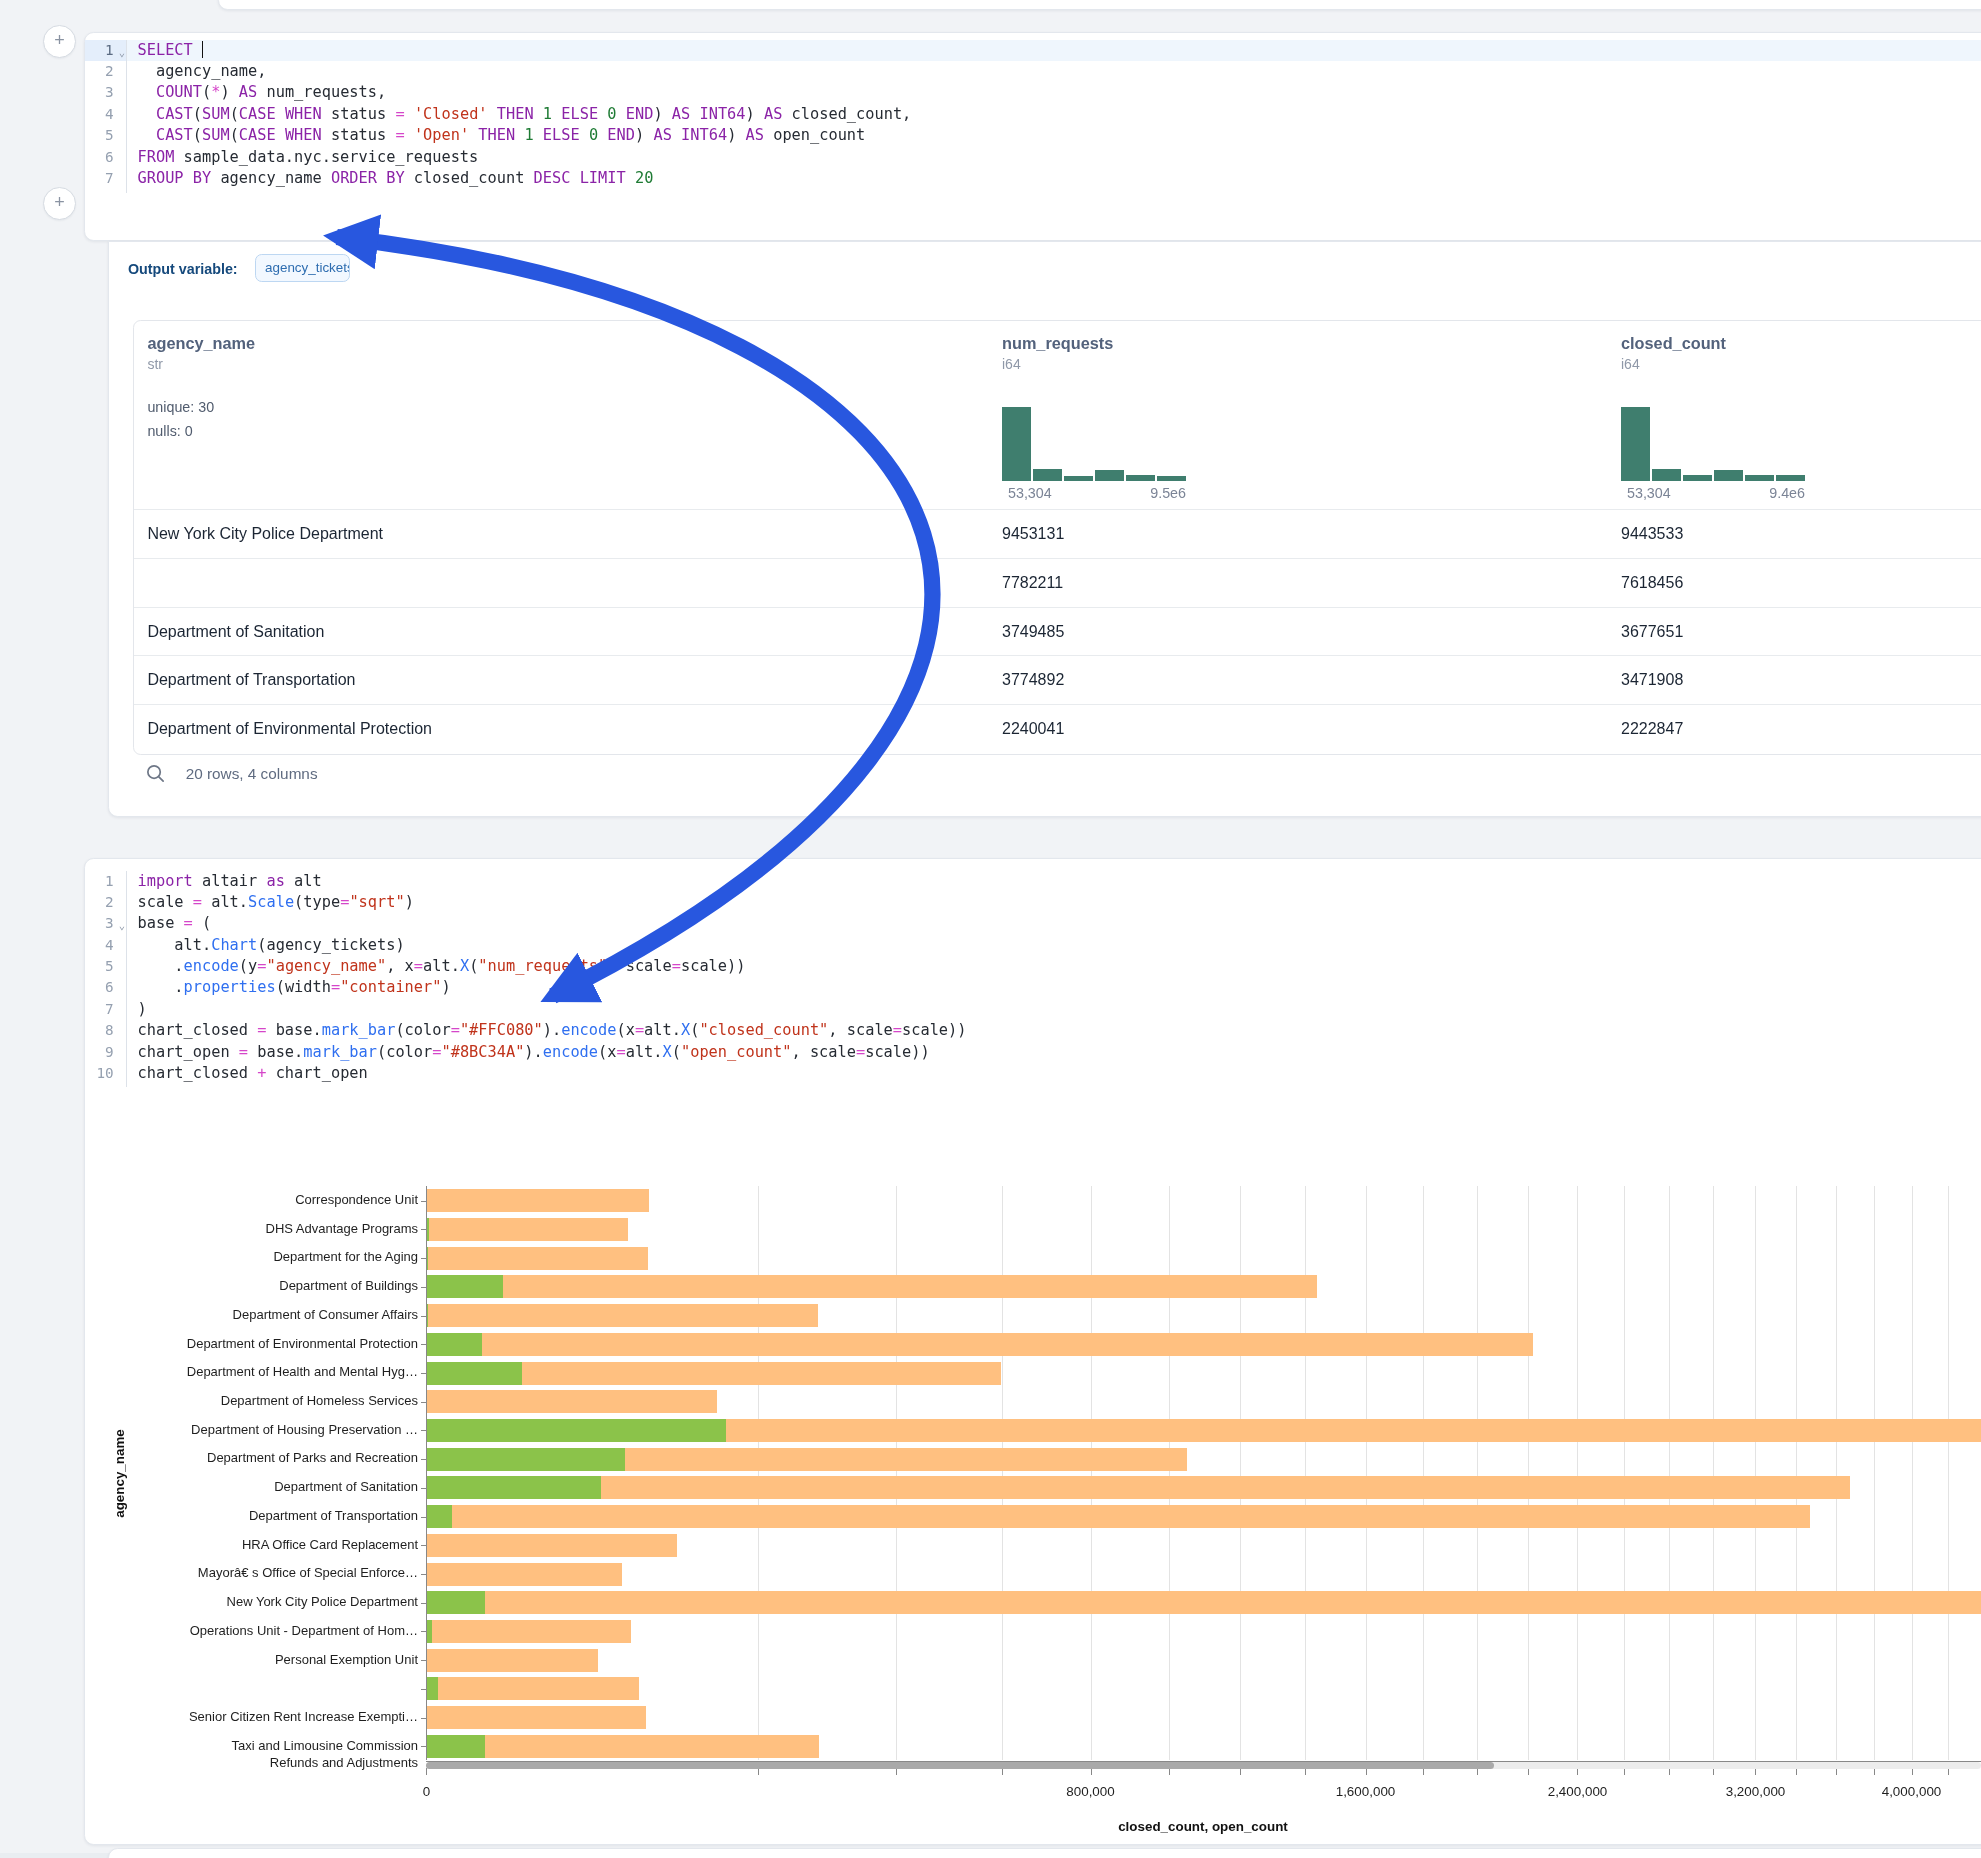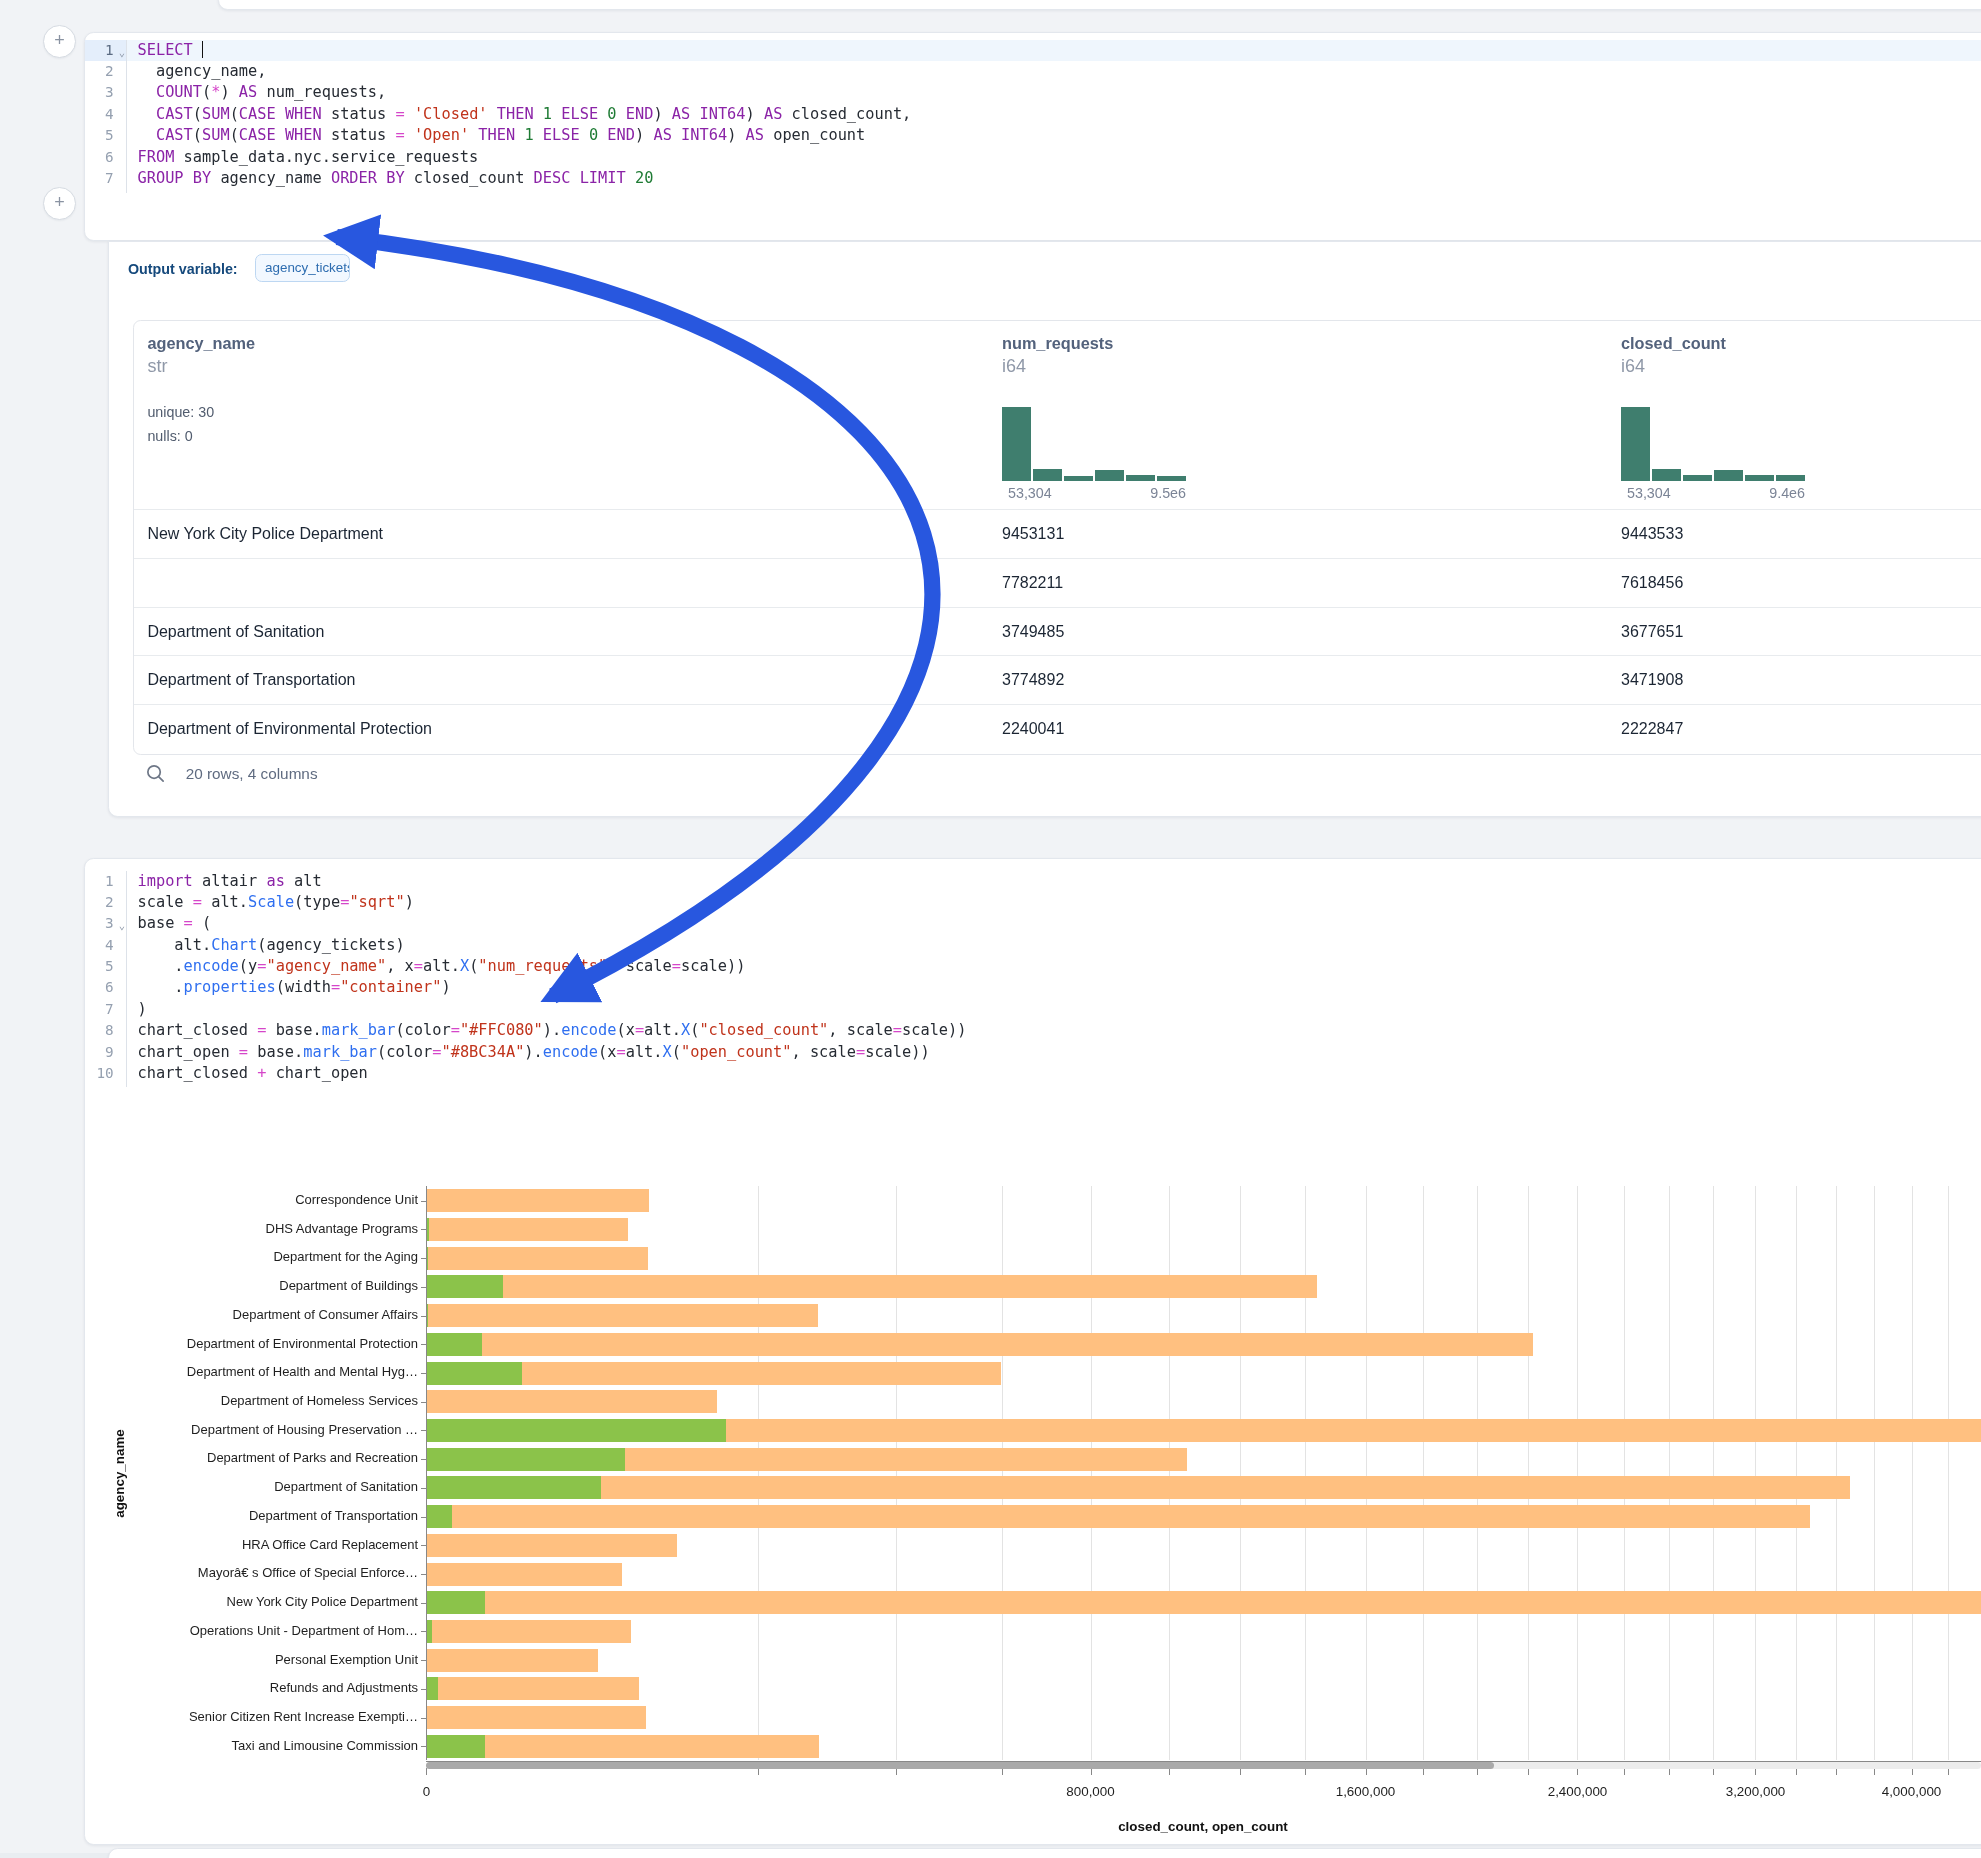--- a/index.html
+++ b/index.html
@@ -26,21 +26,21 @@
   .plus-btn{position:absolute;width:31px;height:31px;border-radius:50%;background:#fff;
             border:1px solid #d6dbe2;color:#8a93a2;font-size:18px;line-height:29px;text-align:center;
             box-shadow:0 1px 1.9px rgba(20,30,50,.05);}
   
   .out-label{font-size:14.3px;font-weight:bold;color:#15497c;}
   .chip{display:inline-block;box-sizing:border-box;height:28px;line-height:26px;padding:0 8.6px;
         border:1px solid #bdd7f2;border-radius:6.7px;background:#f2f8ff;color:#2e6db0;
         font-size:13.4px;overflow:hidden;white-space:nowrap;width:95px;}
   
   .t-head-name{font-size:16.3px;font-weight:bold;color:#53627c;}
-  .t-head-type{font-size:18px;color:#8f98a8;}
+  .t-head-type{font-size:14px;color:#8f98a8;}
   .t-meta{font-size:14.3px;color:#515c6e;line-height:24px;}
   .hist{position:absolute;width:184px;height:74px;display:flex;align-items:flex-end;gap:1.9px;}
   .hist-bar{flex:1;background:#3f7e6e;}
   .hist-lab{position:absolute;width:184px;font-size:14.3px;color:#7b8496;}
   .t-row{position:absolute;left:0;right:0;height:48px;border-top:1px solid #e8ebee;}
   .t-cell{position:absolute;top:0;height:48px;line-height:48px;font-size:16px;color:#1b2533;white-space:nowrap;}
   .tc-0{left:13.4px;} .tc-1{left:868px;} .tc-2{left:1487px;}
   .t-footer{font-size:15.3px;color:#5f6b80;}
   
   .grid-v{position:absolute;width:1px;background:#e3e3e3;}
@@ -280,21 +280,21 @@
       <div class="ytick" style="left: 421px; top: 1603px;"></div>
       <div class="bar" style="left: 427px; top: 1591px; width: 2281px; background: rgb(255, 192, 128);"></div>
       <div class="bar" style="left: 427px; top: 1591px; width: 58px; background: rgb(139, 195, 74);"></div>
       <div class="ylab" style="left: 103px; top: 1624px;">Operations Unit - Department of Hom…</div>
       <div class="ytick" style="left: 421px; top: 1631px;"></div>
       <div class="bar" style="left: 427px; top: 1620px; width: 204px; background: rgb(255, 192, 128);"></div>
       <div class="bar" style="left: 427px; top: 1620px; width: 4.8px; background: rgb(139, 195, 74);"></div>
       <div class="ylab" style="left: 103px; top: 1653px;">Personal Exemption Unit</div>
       <div class="ytick" style="left: 421px; top: 1660px;"></div>
       <div class="bar" style="left: 427px; top: 1649px; width: 171px; background: rgb(255, 192, 128);"></div>
-      <div class="ylab" style="left: 103px; top: 1681px;">Refunds and Adjustments</div>
+      <div class="ylab" style="left: 103px; top: 1756px;">Refunds and Adjustments</div>
       <div class="ytick" style="left: 421px; top: 1689px;"></div>
       <div class="bar" style="left: 427px; top: 1677px; width: 212px; background: rgb(255, 192, 128);"></div>
       <div class="bar" style="left: 427px; top: 1677px; width: 10.6px; background: rgb(139, 195, 74);"></div>
       <div class="ylab" style="left: 103px; top: 1710px;">Senior Citizen Rent Increase Exempti…</div>
       <div class="ytick" style="left: 421px; top: 1718px;"></div>
       <div class="bar" style="left: 427px; top: 1706px; width: 219px; background: rgb(255, 192, 128);"></div>
       <div class="ylab" style="left: 103px; top: 1739px;">Taxi and Limousine Commission</div>
       <div class="ytick" style="left: 421px; top: 1746px;"></div>
       <div class="bar" style="left: 427px; top: 1735px; width: 392px; background: rgb(255, 192, 128);"></div>
       <div class="bar" style="left: 427px; top: 1735px; width: 58px; background: rgb(139, 195, 74);"></div>

